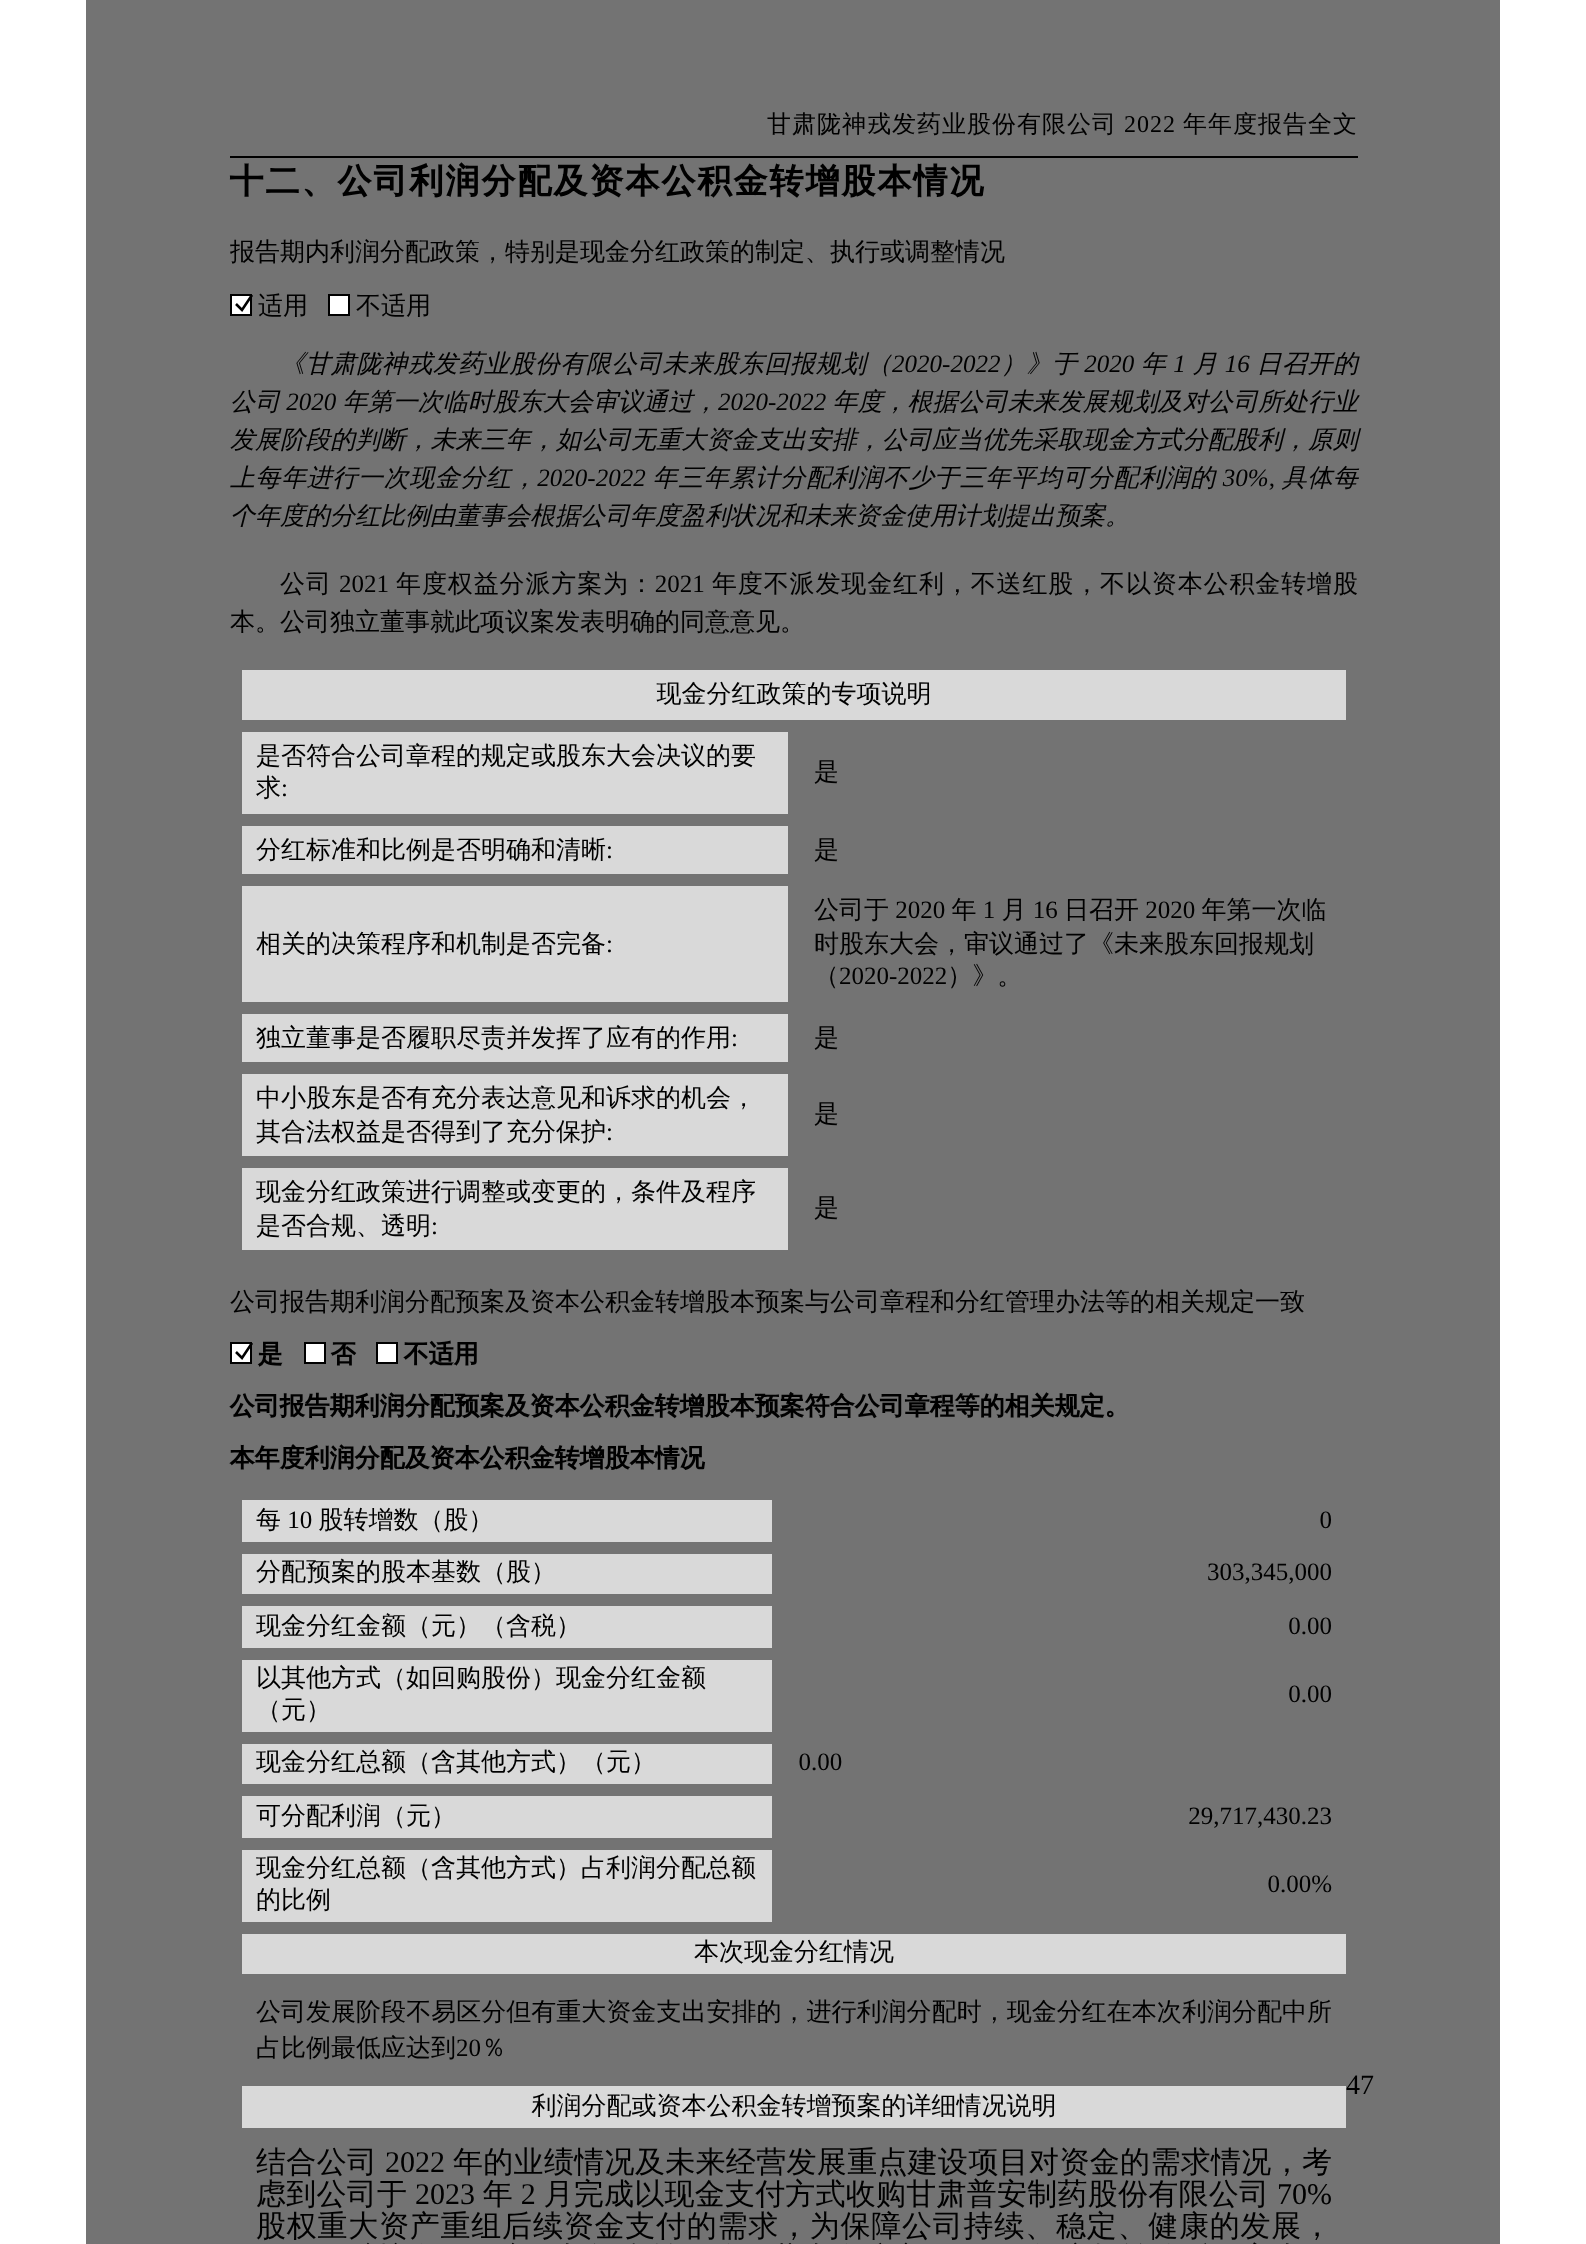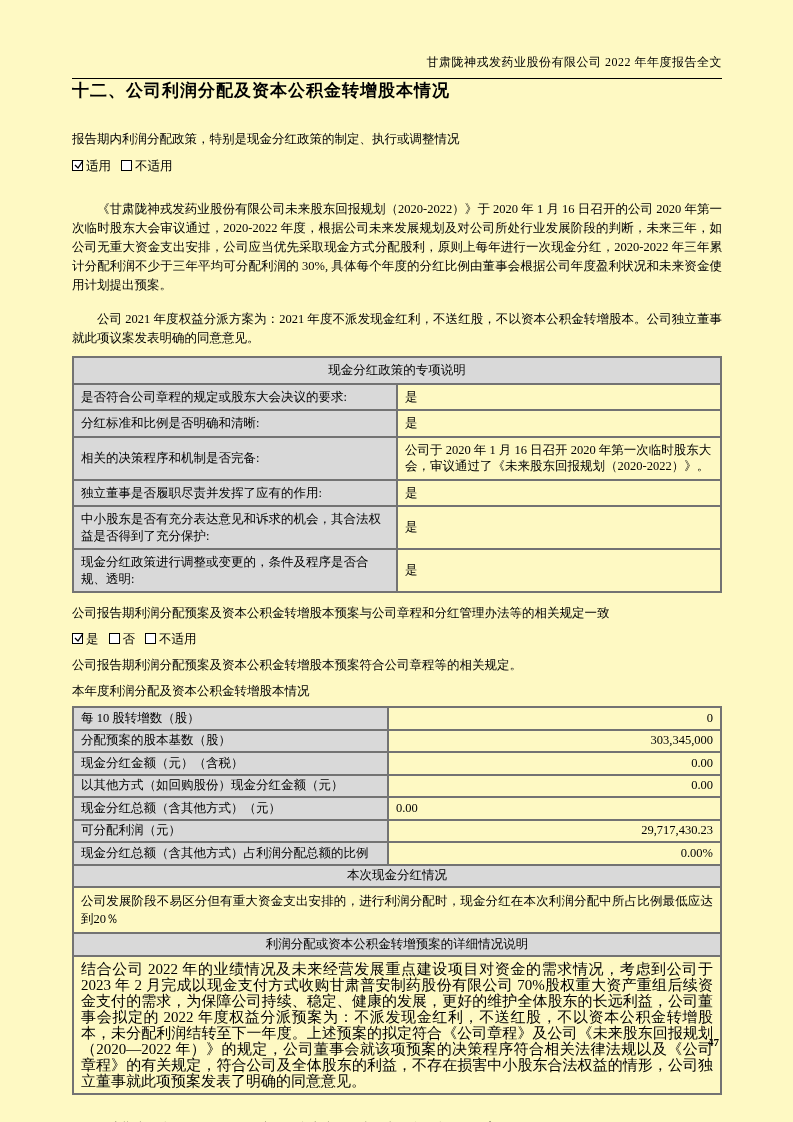--- a/index.html
+++ b/index.html
@@ -1,54 +1,54 @@
 <!DOCTYPE html>
 <html><head>
 <meta charset="utf-8">
 <style>
   * { margin:0; padding:0; box-sizing:border-box; }
   html,body { background:#ffffff; }
   body { font-family:"Liberation Serif","DejaVu Serif",serif; color:#000; }
   .page {
-    position:relative; width:793px; height:1122px; margin:0 auto;
-    background:#fef9c3; padding:0 71px 0 72px; overflow:hidden;
+    position:relative; width:707px; height:1122px; margin:0 auto;
+    background:#737373; padding:0 71px 0 72px; overflow:hidden;
   }
   .hdr {
     padding-top:54px; padding-bottom:7px; text-align:right;
     font-size:12px; border-bottom:1.5px solid #000; letter-spacing:.5px;
   }
   h1.title { font-size:17px; font-weight:bold; letter-spacing:1px; }
   p.b { font-size:12.5px; line-height:19px; }
-  .mt20{margin-top:28px;} .mt11{margin-top:11px;} .mt10{margin-top:24px;}
-  .mt8{margin-top:8px;} .mt7{margin-top:7px;} .mt6{margin-top:15px;} .mt5{margin-top:5px;}
+  .mt20{margin-top:15px;} .mt11{margin-top:11px;} .mt10{margin-top:10px;font-style:italic;}
+  .mt8{margin-top:8px;} .mt7{margin-top:7px;font-weight:bold;} .mt6{margin-top:15px;} .mt5{margin-top:5px;}
   .ind { text-indent:2em; }
   .just { text-align:justify; }
   .para { line-height:22.3px; }
   
   .cb {
     display:inline-block; width:11px; height:11px; border:1px solid #000;
     vertical-align:-1px; margin-right:3px; position:relative; background:#fff;
   }
   .cb svg { position:absolute; left:0; top:-2px; width:12px; height:12px; }
   .cbgap { display:inline-block; width:10px; }
   
   table { width:100%; border-collapse:collapse; table-layout:fixed; }
-  td { border:2px solid #737373; font-size:12.5px; vertical-align:middle; }
+  td { border:6px solid #737373; font-size:12.5px; vertical-align:middle; }
   .t1 td { padding:4px 7px; line-height:16.5px; }
   .t2 td { padding:2.5px 7px; line-height:15.5px; }
   td.gray { background:#d9d9d9; }
   td.cap { text-align:center; }
   td.lab { width:48.6%; background:#d9d9d9; }
   td.val { text-align:left; }
   td.num { text-align:right; }
   td.numleft { text-align:left; }
   td.note { line-height:18px; padding:4px 7px; text-align:justify; }
   td.detail { font-size:15px; line-height:16px; padding:4px 7px; text-align:justify; }
   .pagenum {
-    position:absolute; top:1036px; right:74px; font-size:11px;font-weight:bold;
+    position:absolute; top:1036px; right:63px; font-size:14px;
   }
 </style>
 </head>
 <body>
 
 <div class="page">
 
   <div class="hdr">
     <span>甘肃陇神戎发药业股份有限公司 2022 年年度报告全文</span>
   </div>

